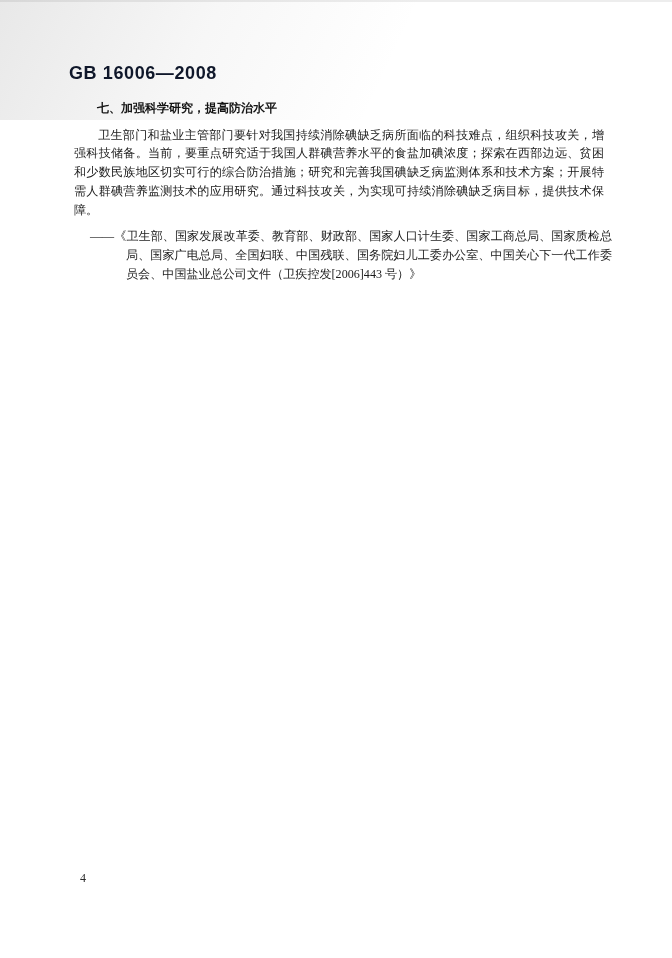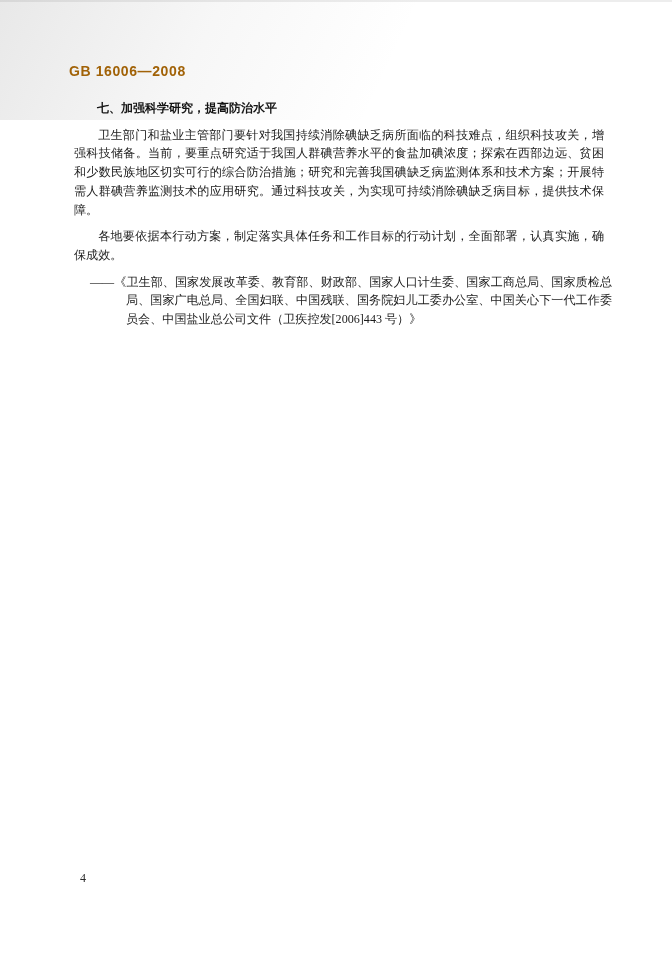--- a/index.html
+++ b/index.html
@@ -35,23 +35,23 @@
     height: 2px;
     background: rgba(0,0,0,0.07);
     pointer-events: none;
   }
   .doc-header {
     position: absolute;
     left: 69px;
     top: 63px;
     font-family: "Liberation Sans", "DejaVu Sans", sans-serif;
     font-weight: bold;
-    font-size: 14px;
+    font-size: 18px;
     letter-spacing: 0.6px;
-    color: #a16207;
+    color: #0f172a;
     white-space: nowrap;
   }
   .content {
     position: absolute;
     left: 66px;
     top: 99px;
     width: 546px;
     font-size: 12.1px;
     line-height: 18.7px;
     text-align: justify;
@@ -88,21 +88,20 @@
 
 <div class="page">
 
   <div class="doc-header">GB 16006—2008</div>
 
   <div class="content">
     <h2 class="section-heading">七、加强科学研究，提高防治水平</h2>
 
     <p class="para">卫生部门和盐业主管部门要针对我国持续消除碘缺乏病所面临的科技难点，组织科技攻关，增强科技储备。当前，要重点研究适于我国人群碘营养水平的食盐加碘浓度；探索在西部边远、贫困和少数民族地区切实可行的综合防治措施；研究和完善我国碘缺乏病监测体系和技术方案；开展特需人群碘营养监测技术的应用研究。通过科技攻关，为实现可持续消除碘缺乏病目标，提供技术保障。</p>
 
-    <p class="para">各地要依据本行动方案，制定落实具体任务和工作目标的行动计划，全面部署，认真实施，确保成效。</p>
 
 
     <p class="citation">——《卫生部、国家发展改革委、教育部、财政部、国家人口计生委、国家工商总局、国家质检总局、国家广电总局、全国妇联、中国残联、国务院妇儿工委办公室、中国关心下一代工作委员会、中国盐业总公司文件（卫疾控发[2006]443 号）》</p>
   </div>
 
   <div class="page-number">4</div>
 
 </div>
 
 </body></html>

